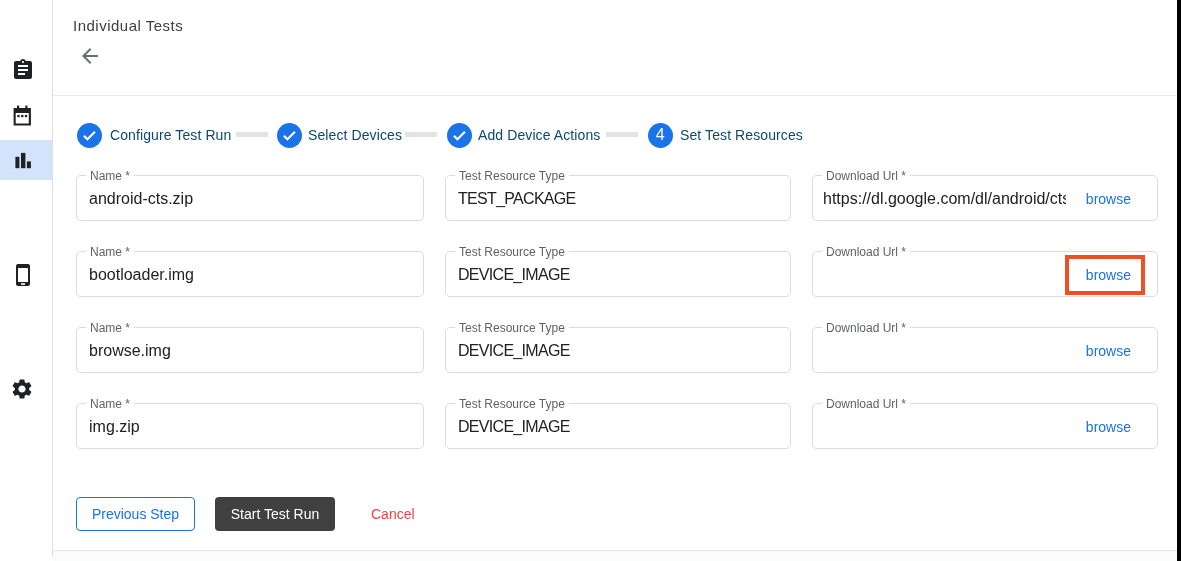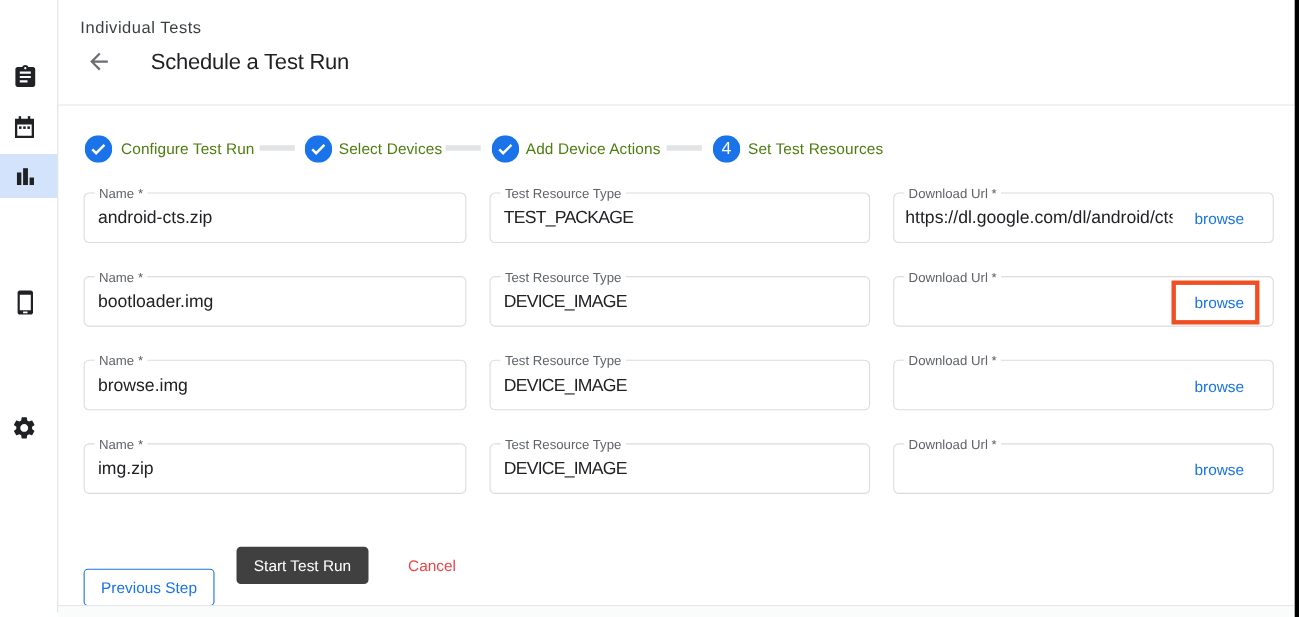--- a/index.html
+++ b/index.html
@@ -12,34 +12,34 @@
   #navhl { left:0; top:140px; width:52px; height:40px; background:#d4e3fc; }
   .icon { position:absolute; }
 
   
   #crumb { left:73px; top:16px; font-size:15px; letter-spacing:.5px; color:#3c4043; line-height:20px; }
   #title { left:137px; top:43px; font-size:20px; letter-spacing:-.2px; color:#202124; line-height:28px; }
   #hdiv  { left:53px; top:95px; width:1124px; height:1px; background:#e6e8ea; }
 
   
   .circ { position:absolute; top:123px; width:25px; height:25px; }
-  .slbl { position:absolute; top:128px; font-size:14px; color:#4d7c0f; line-height:15px; letter-spacing:.1px; }
+  .slbl { position:absolute; top:128px; font-size:14px; color:#0c4a6e; line-height:15px; letter-spacing:.1px; }
   .conn { position:absolute; top:132px; height:5px; background:#e2e3e4; }
 
   
   .fld { position:absolute; height:46px; border:1px solid #dadce0; border-radius:5px; background:#fff; }
   .lbl { position:absolute; top:-7px; left:9px; background:#fff; padding:0 4px; font-size:12px; color:#5f6368; line-height:14px; white-space:nowrap; }
   .val { position:absolute; left:12px; top:13px; font-size:16px; color:#202124; line-height:19px; white-space:nowrap; }
   .urlval { position:absolute; left:10px; top:13px; width:243px; overflow:hidden; font-size:16px; color:#202124; line-height:19px; white-space:nowrap; }
   .browse { position:absolute; right:26px; top:15px; font-size:14px; color:#1a73e8; line-height:17px; }
   .caps { letter-spacing:-.7px; }
   #redbox { left:1065px; top:255px; width:80px; height:40px; border:4px solid #f04f23; }
 
   
-  #btn-prev { left:76px; top:497px; width:119px; height:34px; border:1px solid #1a73e8; border-radius:4px; color:#1a73e8; font-size:14px; text-align:center; line-height:32px; background:#fff;margin-top:20px; }
+  #btn-prev { left:76px; top:497px; width:119px; height:34px; border:1px solid #1a73e8; border-radius:4px; color:#1a73e8; font-size:14px; text-align:center; line-height:32px; background:#fff; }
   #btn-start { left:215px; top:497px; width:120px; height:34px; border-radius:4px; color:#fff; font-size:14px; text-align:center; line-height:34px; background:#404040; }
   #btn-cancel { left:371px; top:507px; font-size:14px; color:#ef4444; line-height:15px; }
 
   #botband { left:53px; top:550px; width:1124px; height:11px; background:#fafbfb; border-top:1px solid #e4e6e8; }
   #blackbar { left:1177px; top:0; width:4px; height:561px; background:#000; }
 </style>
 </head>
 <body>
 <div id="page">
 
@@ -71,21 +71,20 @@
   </svg>
 
   <svg class="icon" style="left:10px;top:377px" width="24" height="24" viewBox="0 0 24 24" fill="#202124">
     <path d="M19.14 12.94c.04-.3.06-.61.06-.94 0-.32-.02-.64-.07-.94l2.03-1.58c.18-.14.23-.41.12-.61l-1.92-3.32c-.12-.22-.37-.29-.59-.22l-2.39.96c-.5-.38-1.03-.7-1.62-.94l-.36-2.54c-.04-.24-.24-.41-.48-.41h-3.84c-.24 0-.43.17-.47.41l-.36 2.54c-.59.24-1.13.57-1.62.94l-2.39-.96c-.22-.08-.47 0-.59.22L2.74 8.87c-.12.21-.08.47.12.61l2.03 1.58c-.05.3-.09.63-.09.94s.02.64.07.94l-2.03 1.58c-.18.14-.23.41-.12.61l1.92 3.32c.12.22.37.29.59.22l2.39-.96c.5.38 1.03.7 1.62.94l.36 2.54c.05.24.24.41.48.41h3.84c.24 0 .44-.17.47-.41l.36-2.54c.59-.24 1.13-.56 1.62-.94l2.39.96c.22.08.47 0 .59-.22l1.92-3.32c.12-.22.07-.47-.12-.61l-2.01-1.58zM12 15.6c-1.98 0-3.6-1.62-3.6-3.6s1.62-3.6 3.6-3.6 3.6 1.62 3.6 3.6-1.62 3.6-3.6 3.6z"></path>
   </svg>
 
   <div id="crumb" class="abs">Individual Tests</div>
   <svg class="icon" style="left:78px;top:44px" width="24" height="24" viewBox="0 0 24 24" fill="#6a6e72">
     <path d="M20 11H7.83l5.59-5.59L12 4l-8 8 8 8 1.41-1.41L7.83 13H20v-2z"></path>
   </svg>
-  <div id="title" class="abs">Schedule a Test Run</div>
   <div id="hdiv" class="abs"></div>
 
   <svg class="circ" style="left:77px" viewBox="0 0 24 24">
       <circle cx="12" cy="12" r="12" fill="#1a73e8"></circle>
       <path d="M6.6 12.2l3.4 3.4 7.2-7.2" stroke="#fff" stroke-width="2.1" fill="none"></path>
     </svg>
   <div class="slbl" style="left:110px">Configure Test Run</div>
   <div class="conn" style="left:236px;width:32px"></div>
 
   <svg class="circ" style="left:277px" viewBox="0 0 24 24">

